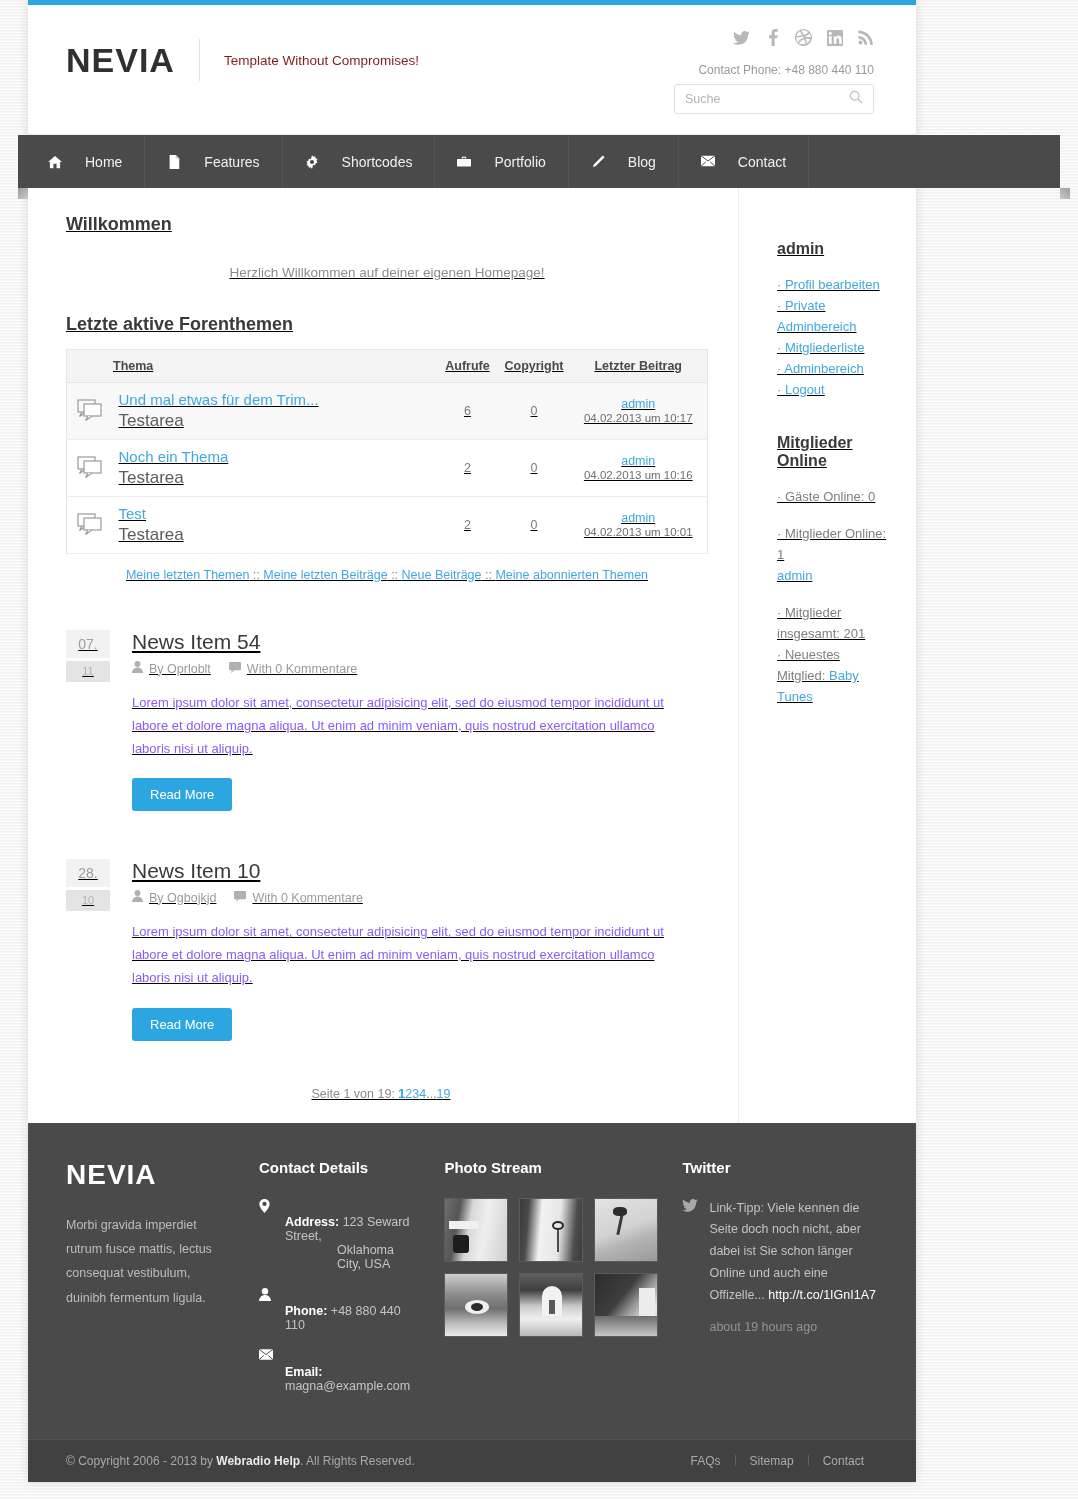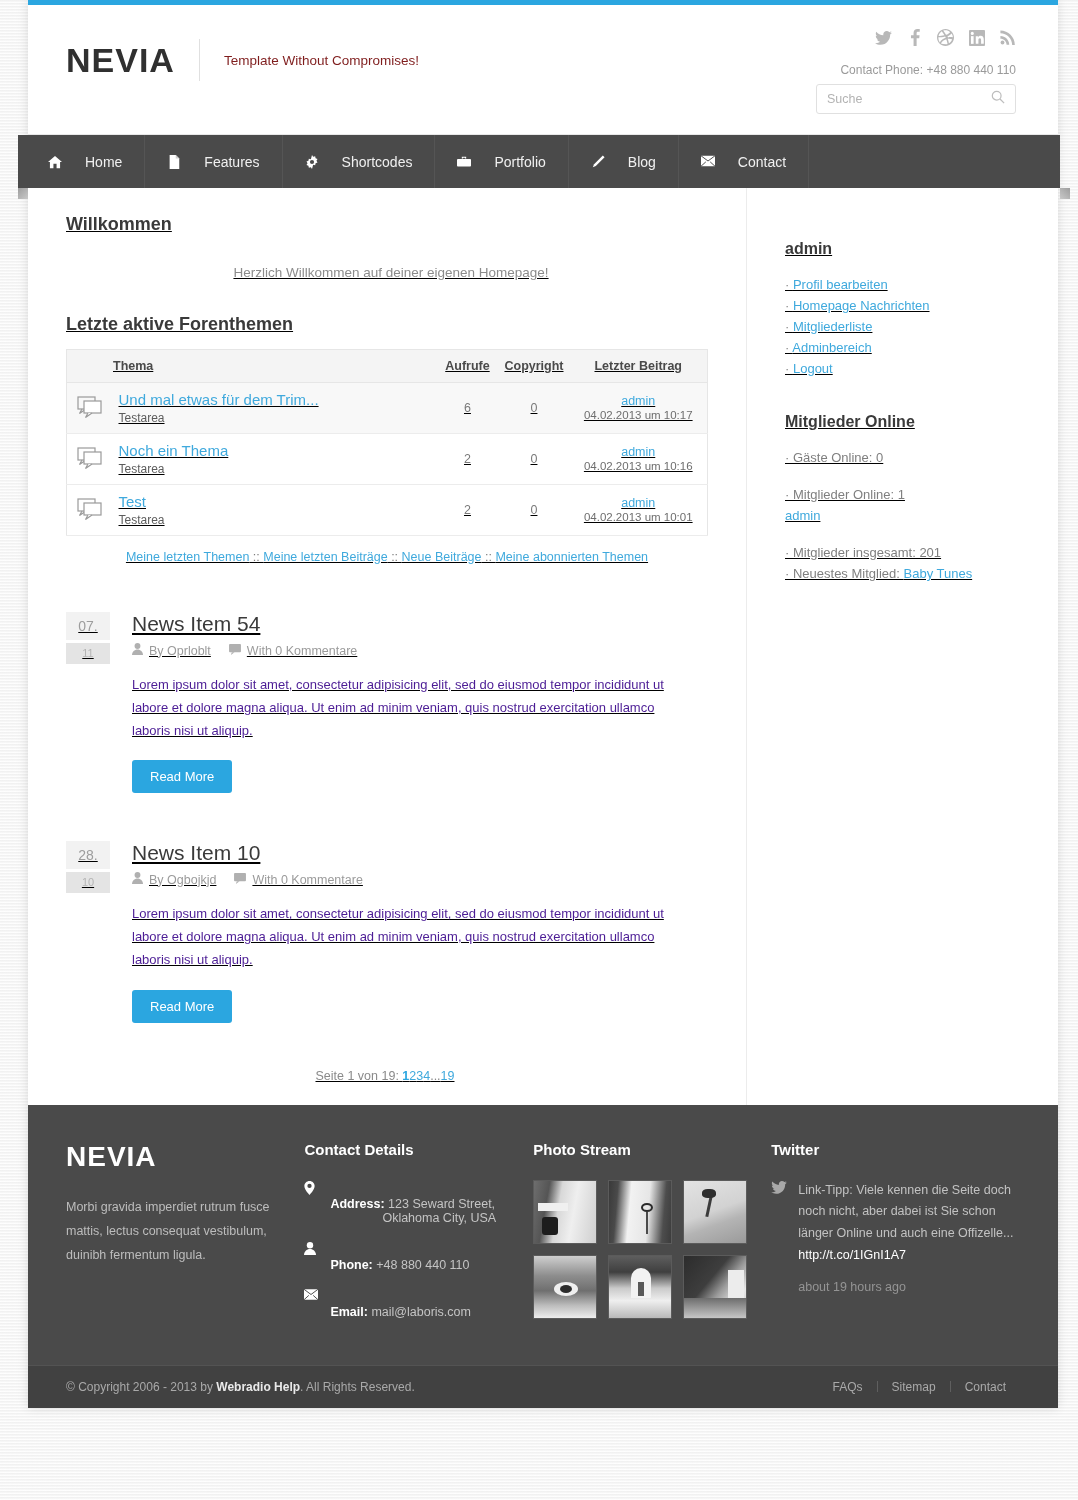--- a/index.html
+++ b/index.html
@@ -13,21 +13,21 @@
     background-image:
       repeating-linear-gradient(0deg, rgba(255,255,255,0.85) 0px, rgba(255,255,255,0.85) 1px, rgba(238,238,238,0.85) 2px, rgba(244,244,244,0.85) 3px),
       repeating-linear-gradient(90deg, rgba(250,250,250,0.5) 0px, rgba(240,240,240,0.35) 2px, rgba(248,248,248,0.5) 5px);
     background-color: #f4f4f4;
   }
 
   
   .page {
     position: absolute;
     left: 28px; top: 0;
-    width: 1030px;
+    width: 888px;
     background: #ffffff;
     box-shadow: 0 0 10px rgba(0,0,0,0.12);
   }
   .topstrip { height: 5px; background: #2ba6e0; }
 
   
   .header {
     position: relative;
     height: 130px;
     background: #ffffff;
@@ -135,21 +135,21 @@
   }
   .ftable thead th.th-topic { text-align: left; padding-left: 46px; }
   .ftable tbody tr { border-bottom: 1px solid #ececec; }
   .ftable tbody tr.alt { background: #f8f8f8; }
   .ftable td { padding: 8px 6px; vertical-align: middle; }
   .td-icon { width: 46px; text-align: center; }
   .td-topic a {
     color: #3fa9dd; text-decoration: none; font-size: 15px;
     display: block; margin-bottom: 3px;
   }
-  .td-topic .area { color: #5c5c5c; font-size: 12px; }
+  .td-topic .area { color: #5c5c5c; font-size: 17px; }
   .td-num { text-align: center; color: #7a7a7a; width: 62px; }
   .td-last { text-align: center; width: 138px; }
   .td-last a { color: #3fa9dd; text-decoration: none; display:block; }
   .td-last .dt { color: #6e6e6e; font-size: 11.5px; margin-top: 3px; }
   .bubble-ic svg { stroke: #9a9a9a; fill: none; }
 
   .forum-links {
     width: 642px; text-align: center;
     margin-top: 14px; font-size: 12.5px; color: #7d7d7d;
   }
@@ -168,21 +168,21 @@
   }
   .news-body { flex: 1; }
   .news-title { font-size: 21px; color: #3a3a3a; font-weight: normal; }
   .news-meta {
     display: flex; gap: 18px; align-items: center;
     margin-top: 7px; font-size: 12.5px; color: #9b9b9b;
   }
   .news-meta span.m { display: flex; align-items: center; gap: 6px; }
   .news-meta svg { fill: #b0b0b0; }
   .news-text {
-    margin-top: 16px; font-size: 13px; color: #4c1d95;
+    margin-top: 16px; font-size: 13px; color: #8b5cf6;
     line-height: 1.75; width: 556px;
   }
   .readmore {
     display: inline-block; margin-top: 18px;
     background: #2ba6e0; color: #fff;
     font-size: 13px; padding: 9px 18px;
     border: 0; border-radius: 3px; cursor: pointer;
     font-family: "Liberation Sans", sans-serif;
   }
 
@@ -532,21 +532,21 @@
       <div class="pagination">
         <span>Seite 1 von 19: </span><span class="cur">1</span><a href="#">2</a><a href="#">3</a><a href="#">4</a><span>...</span><a href="#">19</a>
       </div>
 
     </div>
 
     <div class="side-col">
       <div class="side-h">admin</div>
       <ul class="side-list">
         <li>· <a href="#">Profil bearbeiten</a></li>
-        <li>· <a href="#">Homepage Nachrichten</a></li>
+        <li>· <a href="#">Private Adminbereich</a></li>
         <li>· <a href="#">Mitgliederliste</a></li>
         <li>· <a href="#">Adminbereich</a></li>
         <li>· <a href="#">Logout</a></li>
       </ul>
 
       <div class="side-h second">Mitglieder Online</div>
       <div class="stat">· Gäste Online: 0</div>
       <div class="stat gap">· Mitglieder Online: 1</div>
       <div class="stat"><a href="#">admin</a></div>
       <div class="stat gap">· Mitglieder insgesamt: 201</div>
@@ -575,21 +575,21 @@
               <circle cx="6" cy="3.2" r="3.2"></circle>
               <path d="M0 13c0-3.3 2.7-6 6-6s6 2.7 6 6z"></path>
             </svg></span>
         <span class="fval"><b>Phone:</b> <span>+48 880 440 110</span></span>
       </div>
       <div class="frow">
         <span class="fic"><svg width="14" height="11" viewBox="0 0 16 12">
               <path d="M0 0h16v12H0z"></path>
               <path d="M0 0l8 6 8-6M0 12l5.5-5M16 12l-5.5-5" stroke="#4a4a4a" stroke-width="1.1" fill="none"></path>
             </svg></span>
-        <span class="fval"><b>Email:</b> <span>mail@laboris.com</span></span>
+        <span class="fval"><b>Email:</b> <span>magna@example.com</span></span>
       </div>
     </div>
 
     <div class="fcol c3">
       <div class="fhead">Photo Stream</div>
       <div class="photos">
         <div class="ph" style="background:linear-gradient(100deg,#6e6e6e 0%,#555 22%,#d8d8d8 40%,#efefef 62%,#cfcfcf 100%);">
             <i style="left:8px;top:36px;width:16px;height:18px;background:#1d1d1d;border-radius:3px;"></i>
             <i style="left:4px;top:22px;width:30px;height:8px;background:#f0f0f0;"></i>
           </div>

